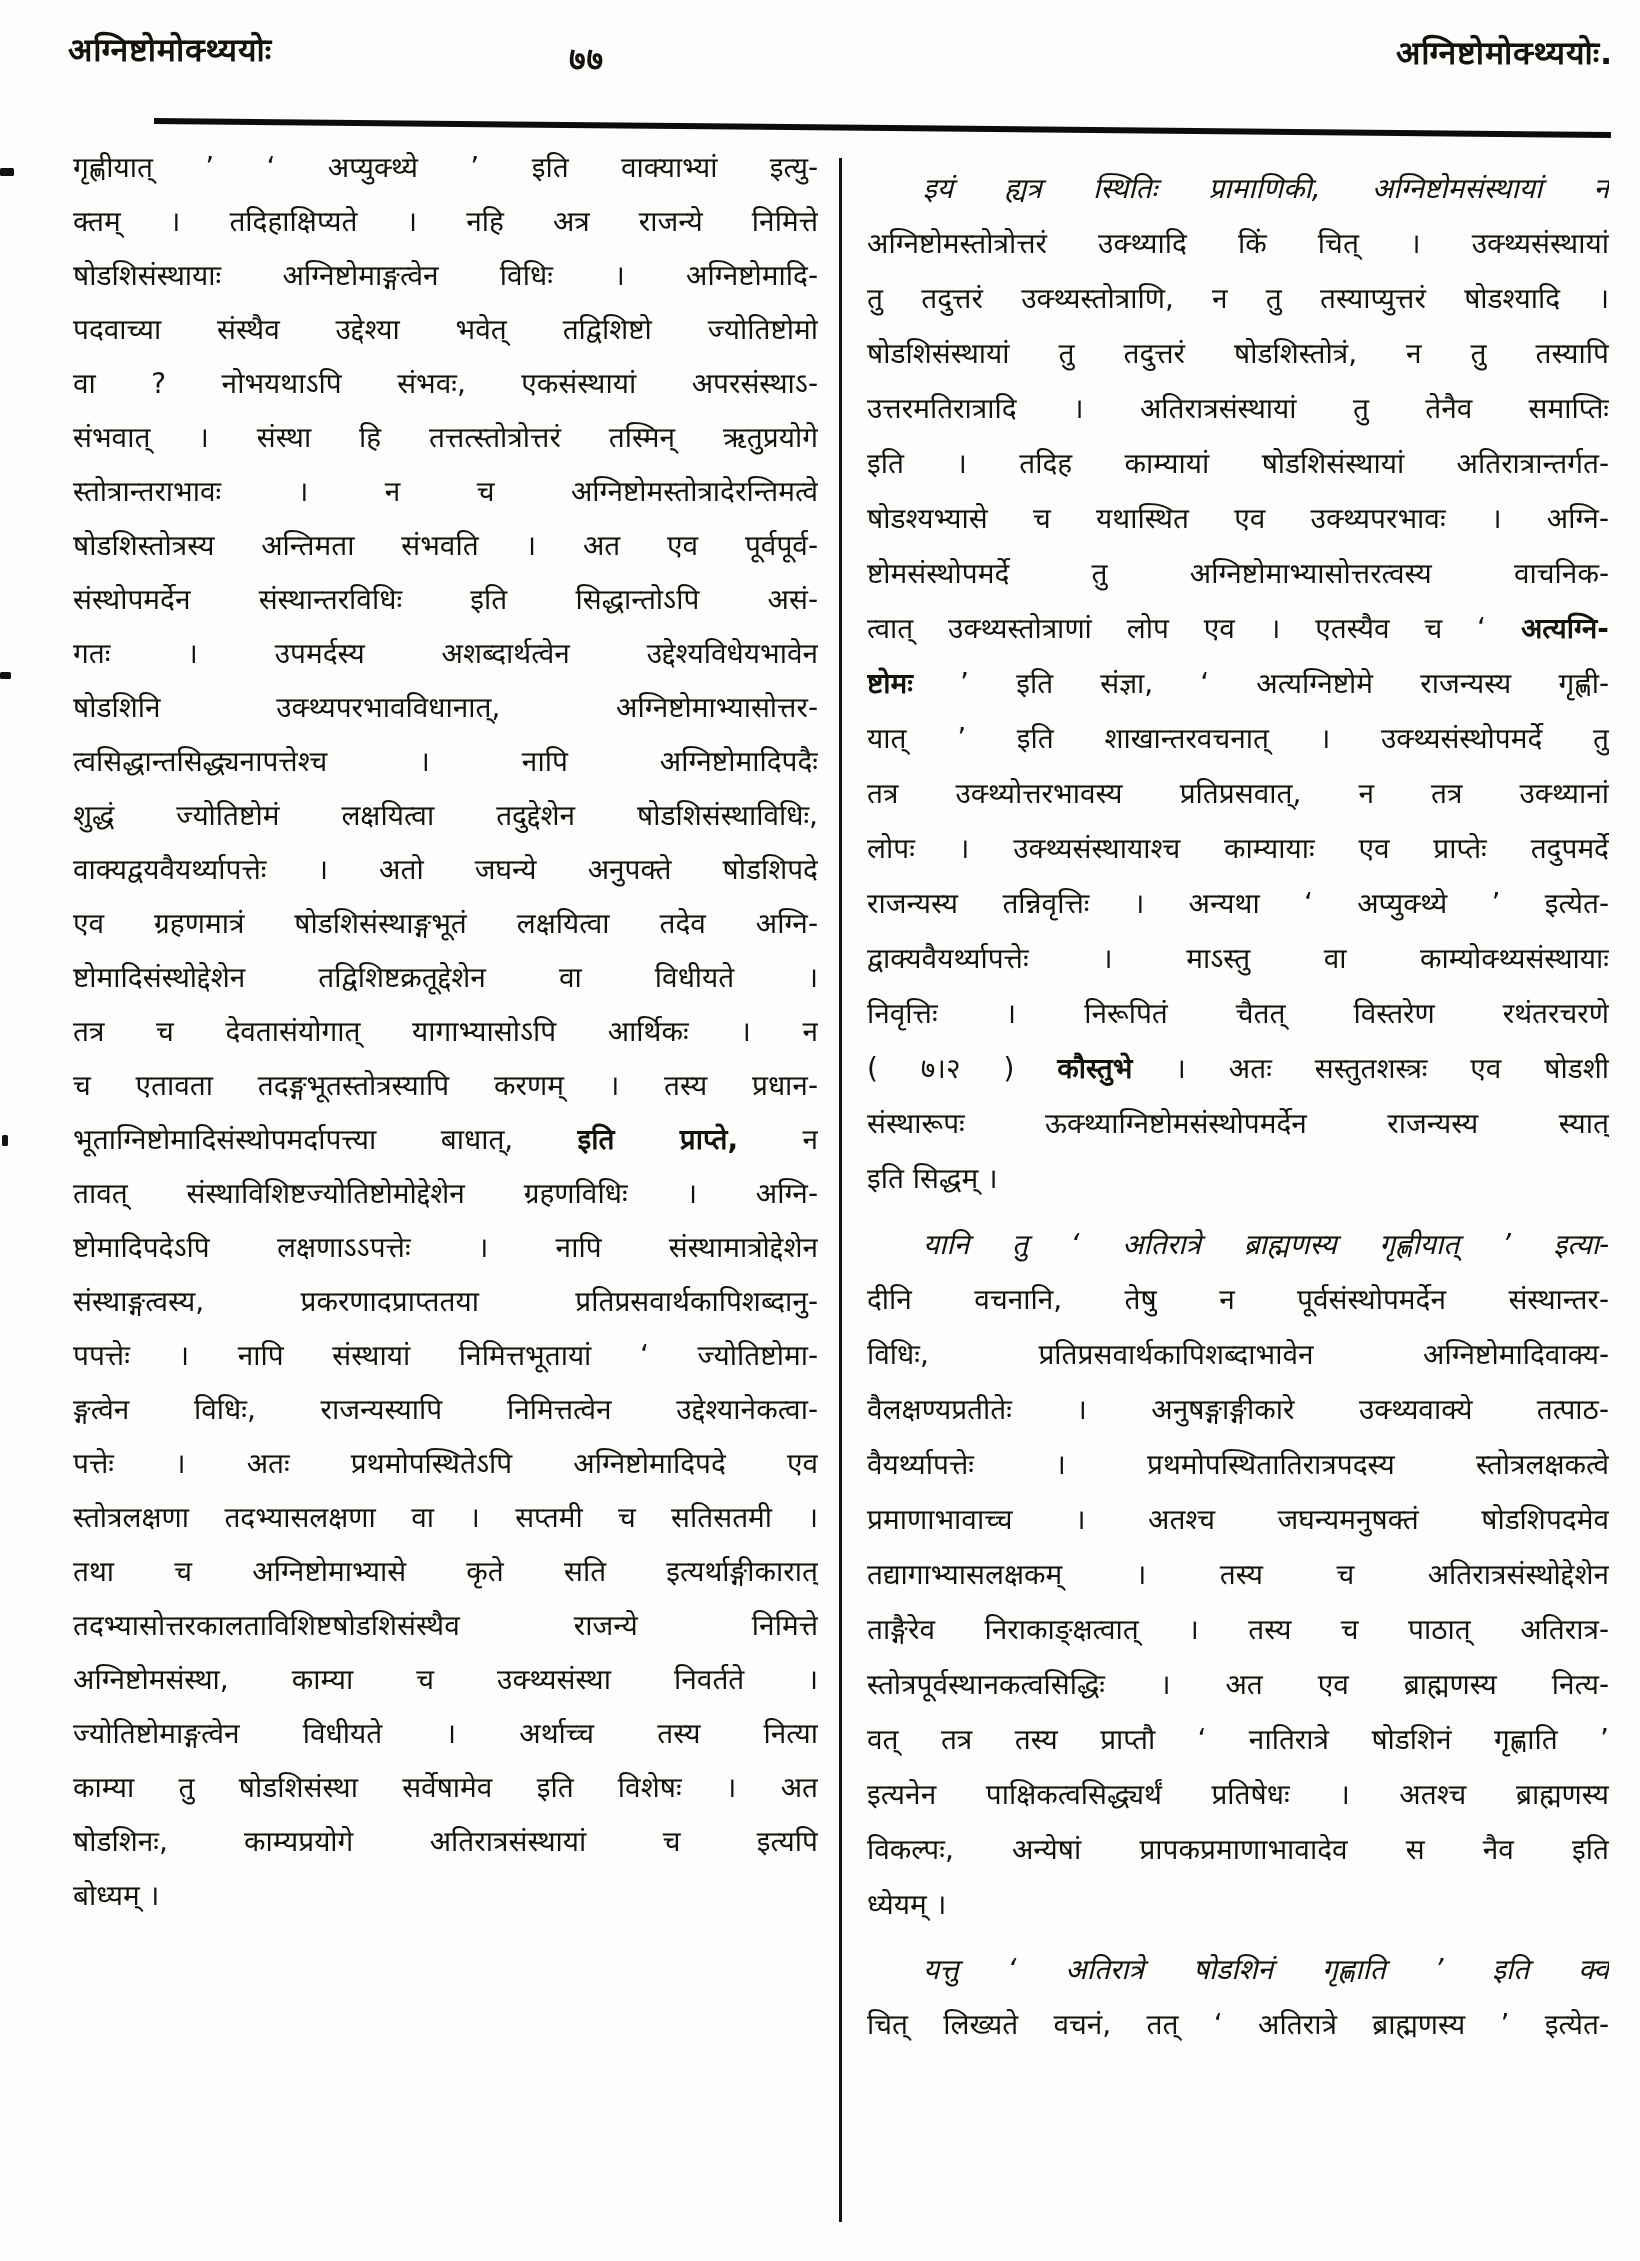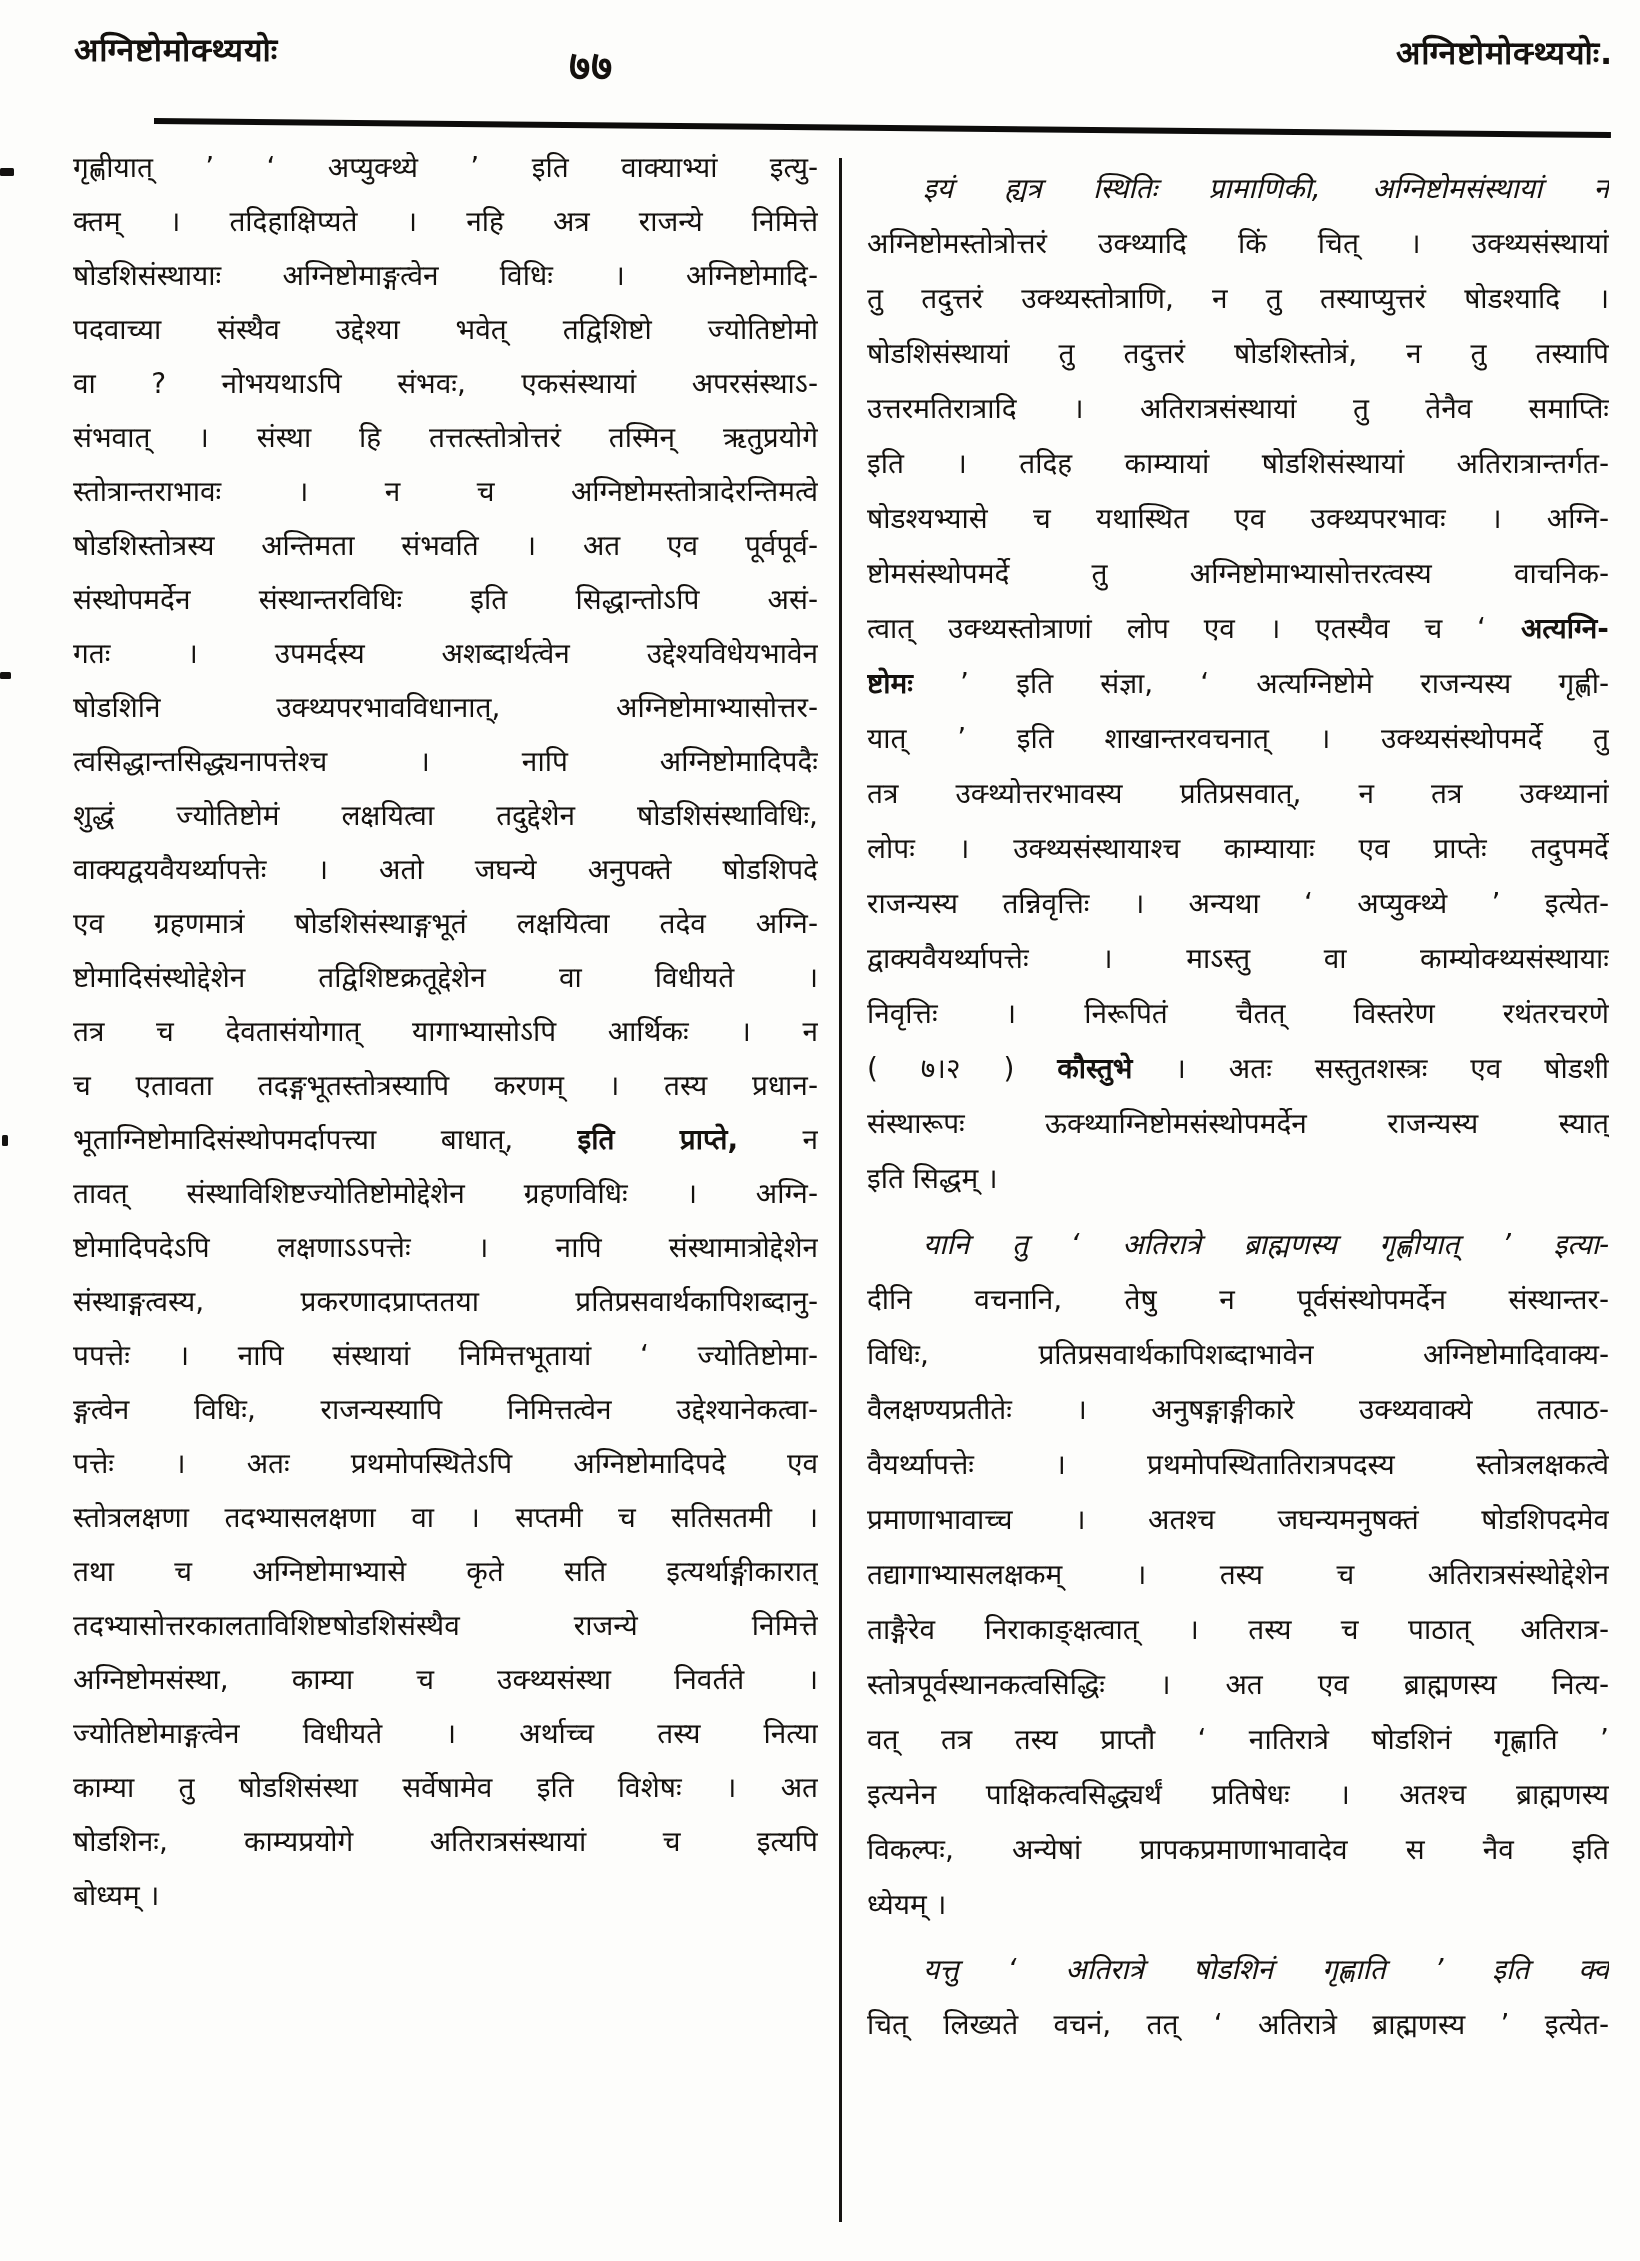--- a/index.html
+++ b/index.html
@@ -13,22 +13,22 @@
     font-family:"DejaVu Sans","Liberation Sans",sans-serif;
     overflow:hidden;
   }
   .running-head{
     position:absolute;
     font-size:32px;
     font-weight:bold;
     letter-spacing:0.8px;
     white-space:nowrap;
   }
-  .head-left{left:74px;top:27px;}
-  .head-center{left:569px;top:36px;font-size:41px;}
+  .head-left{left:68px;top:27px;}
+  .head-center{left:569px;top:36px;font-size:32px;}
   .head-right{right:27px;top:30px;}
   .rule{
     position:absolute;
     left:154px;top:118px;
     width:1457px;height:6px;
     background:#0d0c0b;
     transform:rotate(0.55deg);
     transform-origin:left center;
   }
   .divider{

